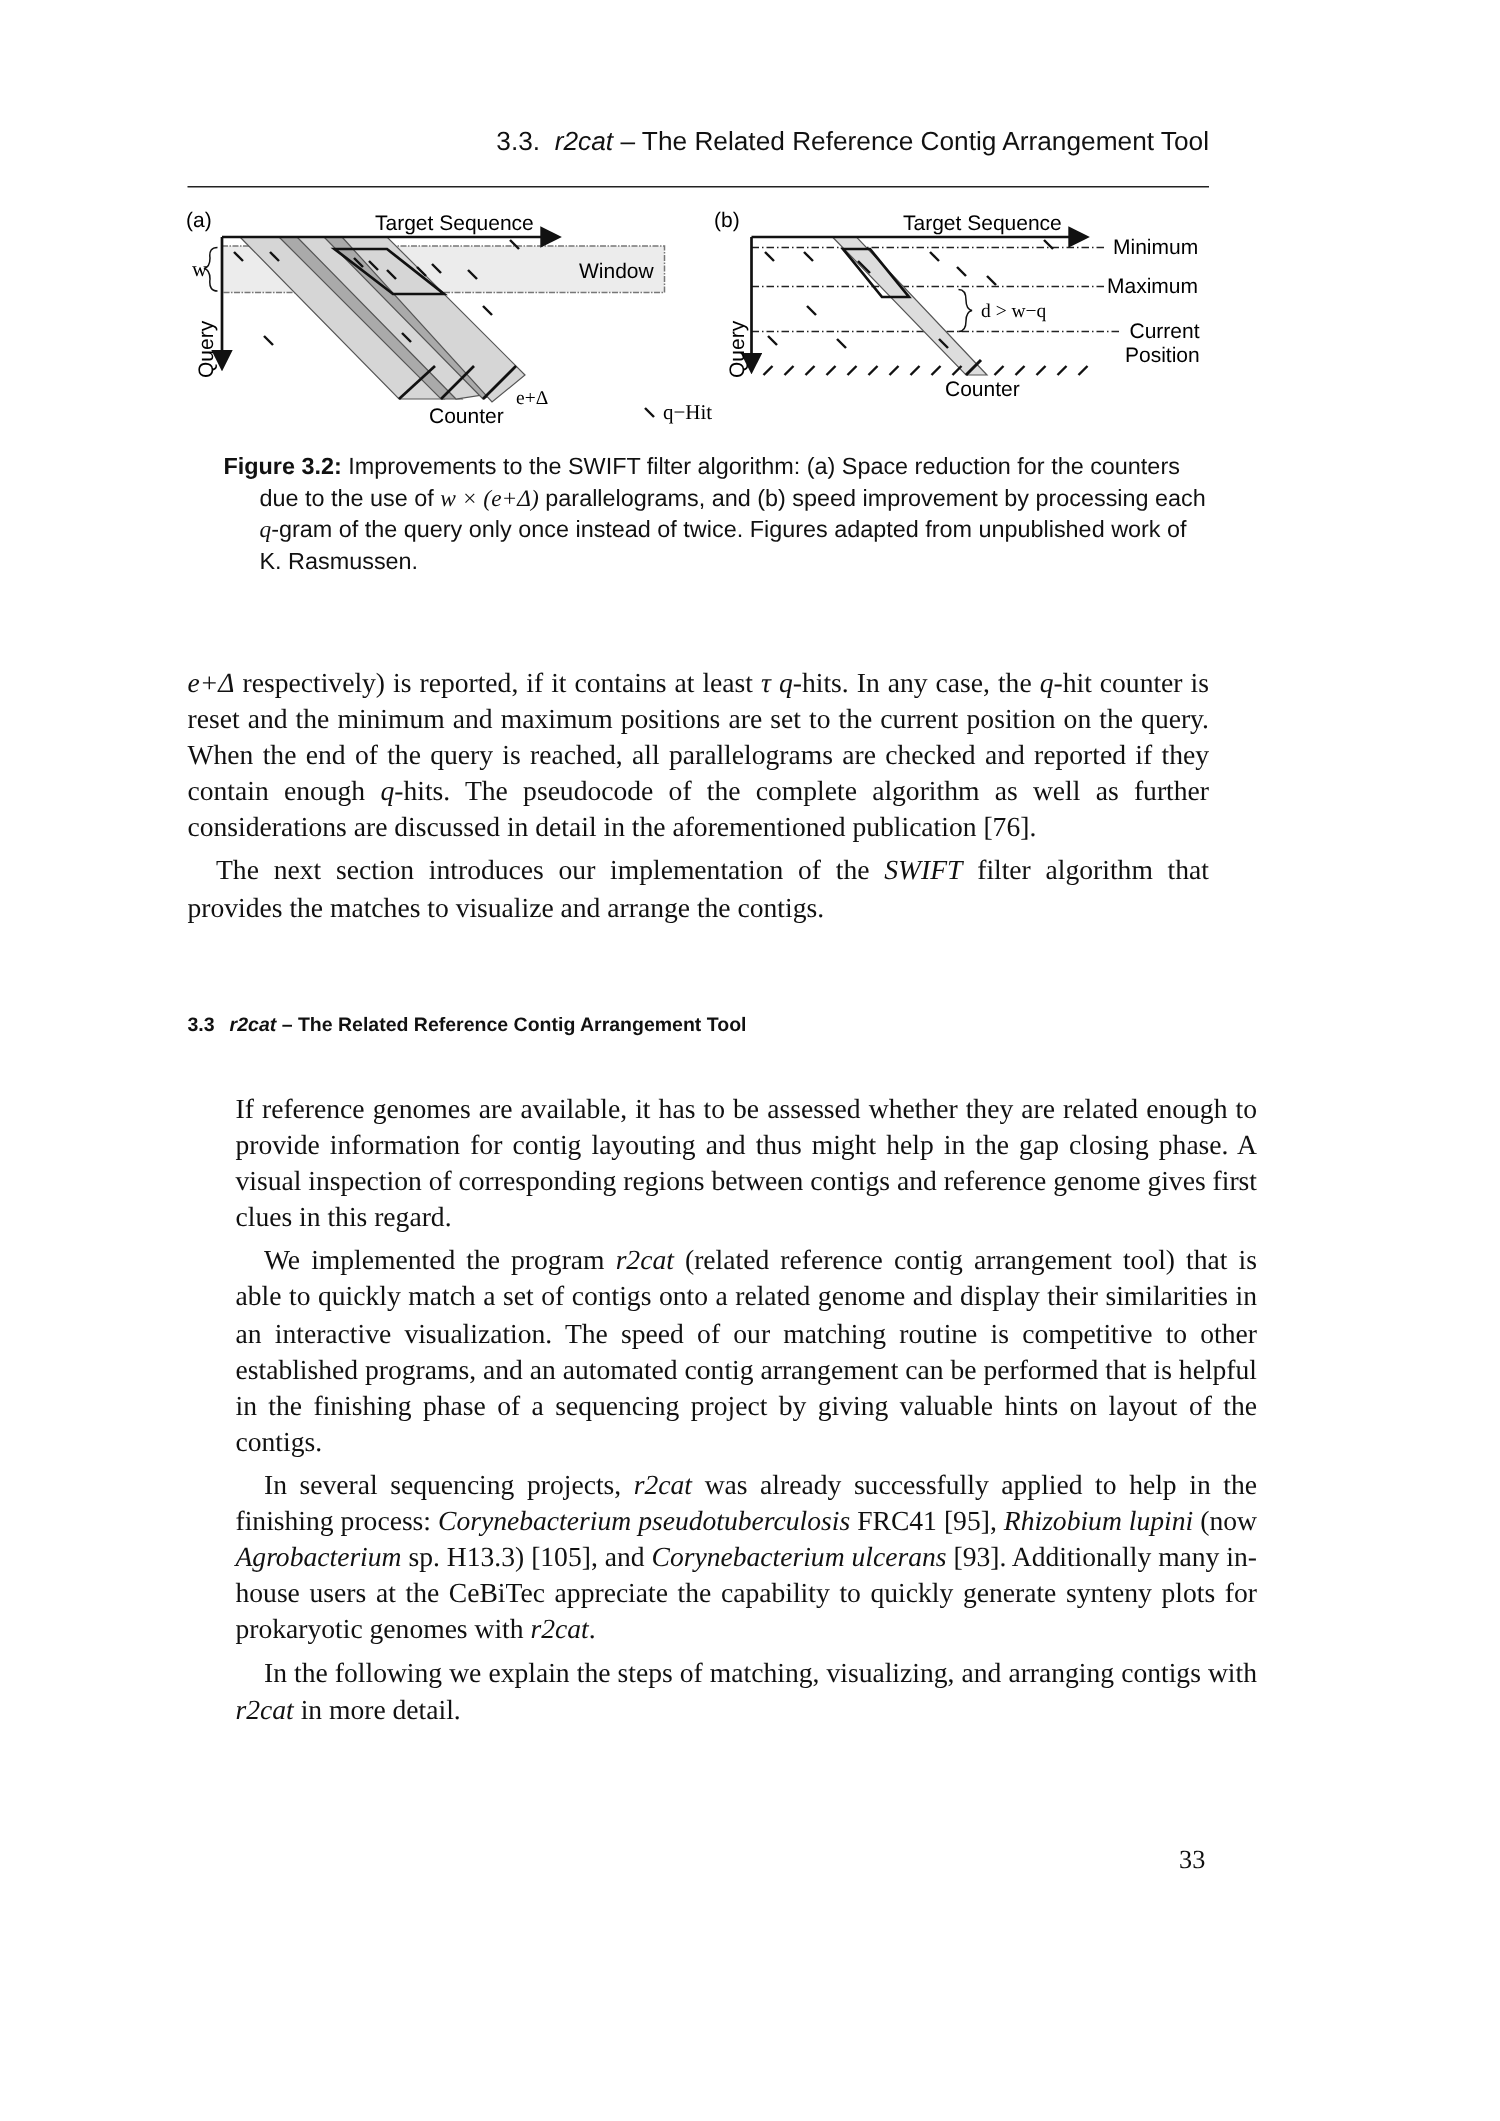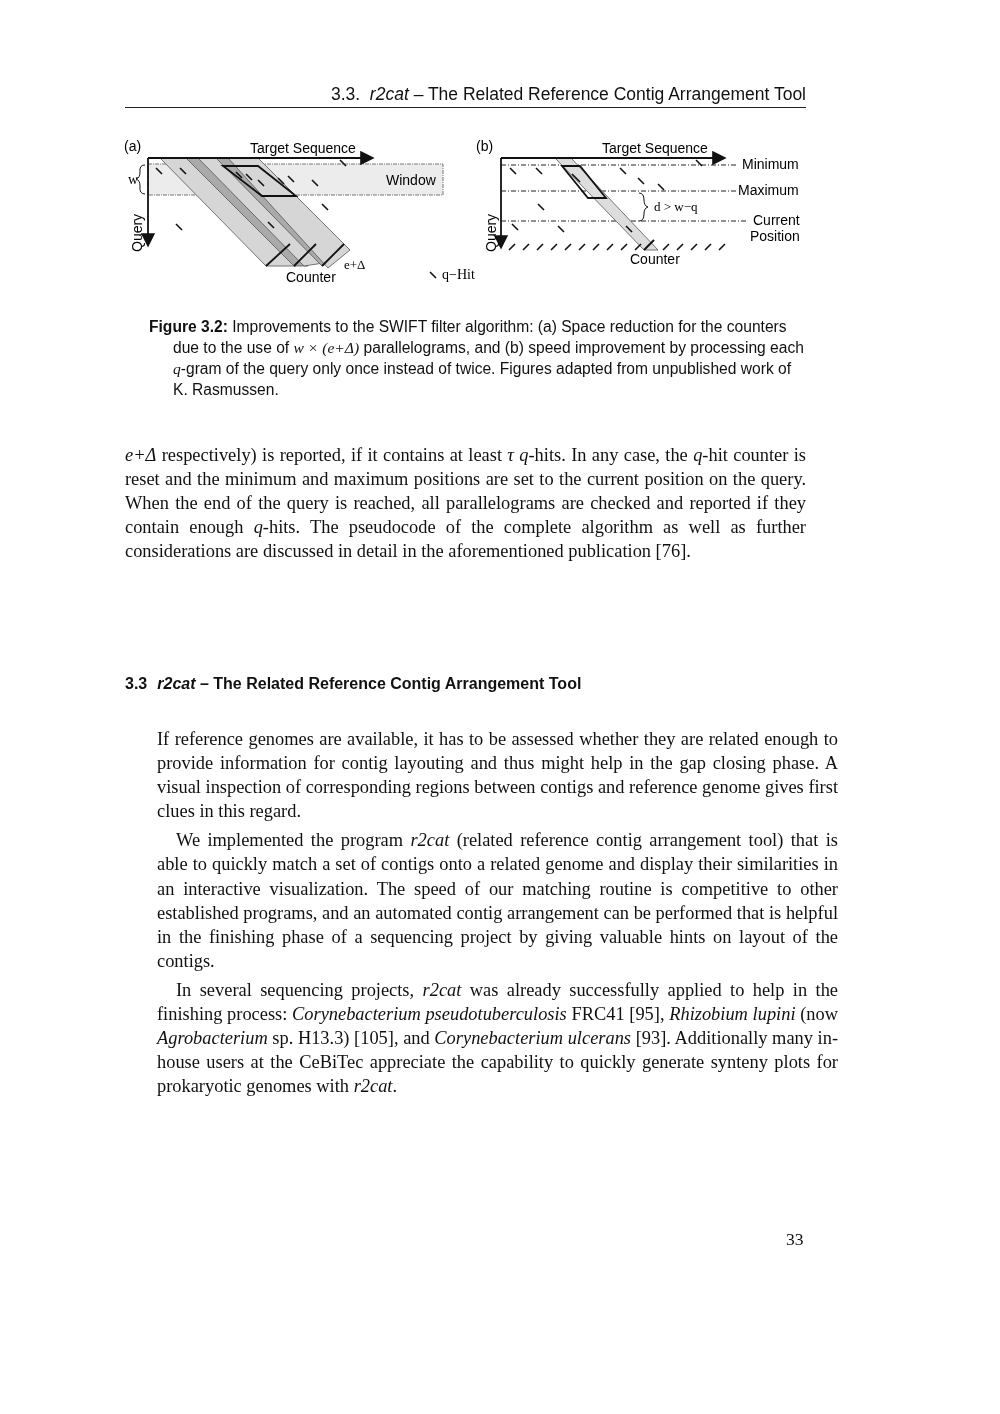--- a/index.html
+++ b/index.html
@@ -1,29 +1,29 @@
 <!DOCTYPE html>
 <html><head>
 <meta charset="utf-8">
 <style>
   html, body { margin:0; padding:0; background:#fff; }
   body { width:1000px; height:1414px; position:relative; overflow:hidden; color:#111; }
   .sans { font-family: "Liberation Sans", "DejaVu Sans", sans-serif; }
   .serif { font-family: "Liberation Serif", "DejaVu Serif", serif; }
-  .running-head { position:absolute; left:125px; top:84px; width:681px; text-align:right; font-size:17.5px; padding-bottom:2px; border-bottom:1.2px solid #222; }
+  .running-head { position:absolute; left:125px; top:84px; width:681px; text-align:right; font-size:17.5px; padding-bottom:19px; border-bottom:1.2px solid #222; }
   .running-head em { font-style:italic; }
   .figure { position:absolute; left:118px; top:132px; width:700px; height:160px; }
-  .caption { position:absolute; left:149px; top:316px; width:660px; font-size:15.6px; line-height:21px; text-indent:-24px; padding-left:24px; box-sizing:border-box; }
+  .caption { position:absolute; left:149px; top:301px; width:660px; font-size:15.6px; line-height:21px; text-indent:-24px; padding-left:24px; box-sizing:border-box; }
   .caption b { font-weight:bold; }
   .caption .math { font-family:"Liberation Serif","DejaVu Serif",serif; font-style:italic; }
   .body { position:absolute; left:125px; width:681px; font-size:18.4px; line-height:24.1px; text-align:justify; }
   .body p { margin:0; }
   .body p + p { margin-top:5px; text-indent:19px; }
   .body em, .body i { font-style:italic; }
-  .section-head { position:absolute; left:125px; top:675px; font-size:16px; font-weight:bold; }
+  .section-head { position:absolute; left:125px; top:675px; font-size:13px; font-weight:bold; }
   .section-head .num { margin-right:10px; }
   .page-num { position:absolute; left:786px; top:1201px; font-size:17.5px;margin-top:28px; }
 </style>
 </head>
 <body>
 
 <div class="running-head sans">
   <span>3.3.</span>&nbsp;
   <em>r2cat</em>
   <span>– The Related Reference Contig Arrangement Tool</span>
@@ -140,25 +140,27 @@
     <text x="512" y="132">Counter</text>
   </g>
 </svg>
 
 <div class="caption sans">
   <b>Figure 3.2:</b><span> Improvements to the SWIFT filter algorithm: (a) Space reduction for the counters due to the use of </span><span class="math">w × (e+Δ)</span><span> parallelograms, and (b) speed improvement by processing each </span><span class="math">q</span><span>-gram of the query only once instead of twice. Figures adapted from unpublished work of K. Rasmussen.</span>
 </div>
 
 <div class="body serif" style="top:428px;margin-top:15px;">
   <p><i>e+Δ</i><span> respectively) is reported, if it contains at least </span><i>τ</i> <i>q</i><span>-hits. In any case, the </span><i>q</i><span>-hit counter is reset and the minimum and maximum positions are set to the current position on the query.  When the end of the query is reached, all parallelograms are checked and reported if they contain enough </span><i>q</i><span>-hits.  The pseudocode of the complete algorithm as well as further considerations are discussed in detail in the aforementioned publication [76].</span></p>
+  <p><span>The next section introduces our implementation of the </span><em>SWIFT</em><span> filter algorithm that provides the matches to visualize and arrange the contigs.</span></p>
 </div>
 
 <div class="section-head sans">
   <span class="num">3.3</span><em>r2cat</em><span> – The Related Reference Contig Arrangement Tool</span>
 </div>
 
 <div class="body serif" style="top:727px;margin-left:32px;">
   <p>If reference genomes are available, it has to be assessed whether they are related enough to provide information for contig layouting and thus might help in the gap closing phase.  A visual inspection of corresponding regions between contigs and reference genome gives first clues in this regard.</p>
   <p><span>We implemented the program </span><em>r2cat</em><span> (related reference contig arrangement tool) that is able to quickly match a set of contigs onto a related genome and display their similarities in an interactive visualization. The speed of our matching routine is competitive to other established programs, and an automated contig arrangement can be performed that is helpful in the finishing phase of a sequencing project by giving valuable hints on layout of the contigs.</span></p>
   <p><span>In several sequencing projects, </span><em>r2cat</em><span> was already successfully applied to help in the finishing process: </span><em>Corynebacterium pseudotuberculosis</em><span> FRC41 [95], </span><em>Rhizobium lupini</em><span> (now </span><em>Agrobacterium</em><span> sp. H13.3) [105], and </span><em>Corynebacterium ulcerans</em><span> [93]. Additionally many in-house users at the CeBiTec appreciate the capability to quickly generate synteny plots for prokaryotic genomes with </span><em>r2cat</em><span>.</span></p>
+  <p><span>In the following we explain the steps of matching, visualizing, and arranging contigs with </span><em>r2cat</em><span> in more detail.</span></p>
 </div>
 
 <div class="page-num serif">33</div>
 
 </body></html>

